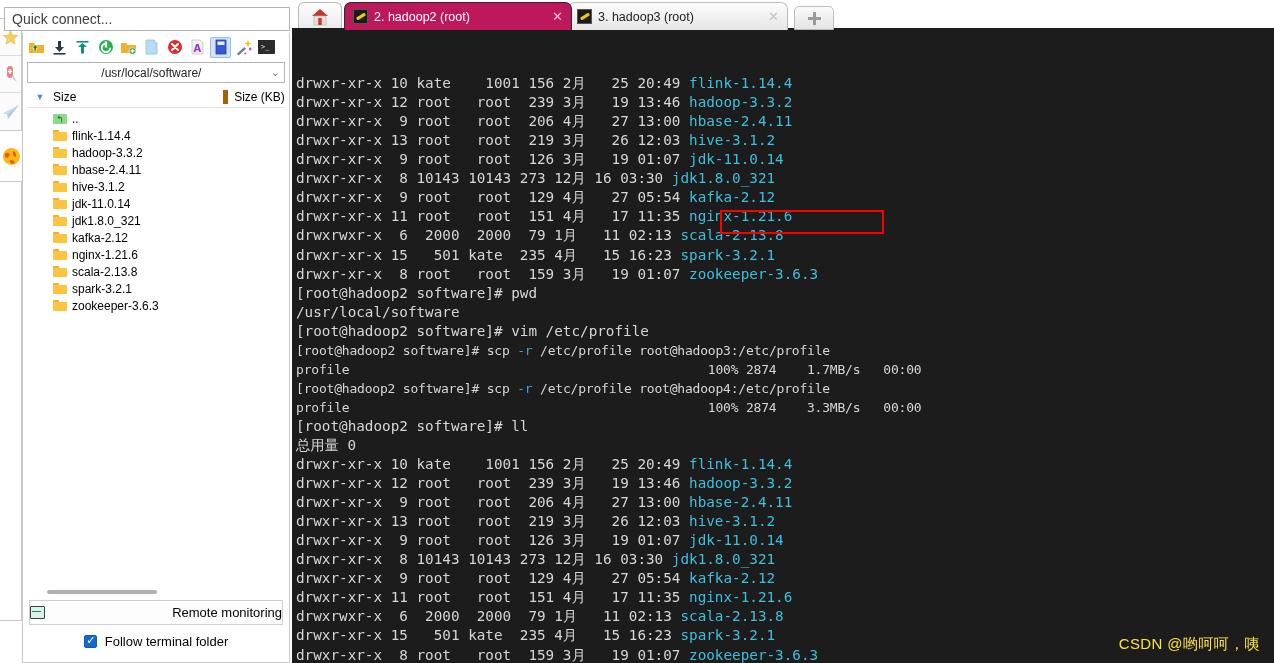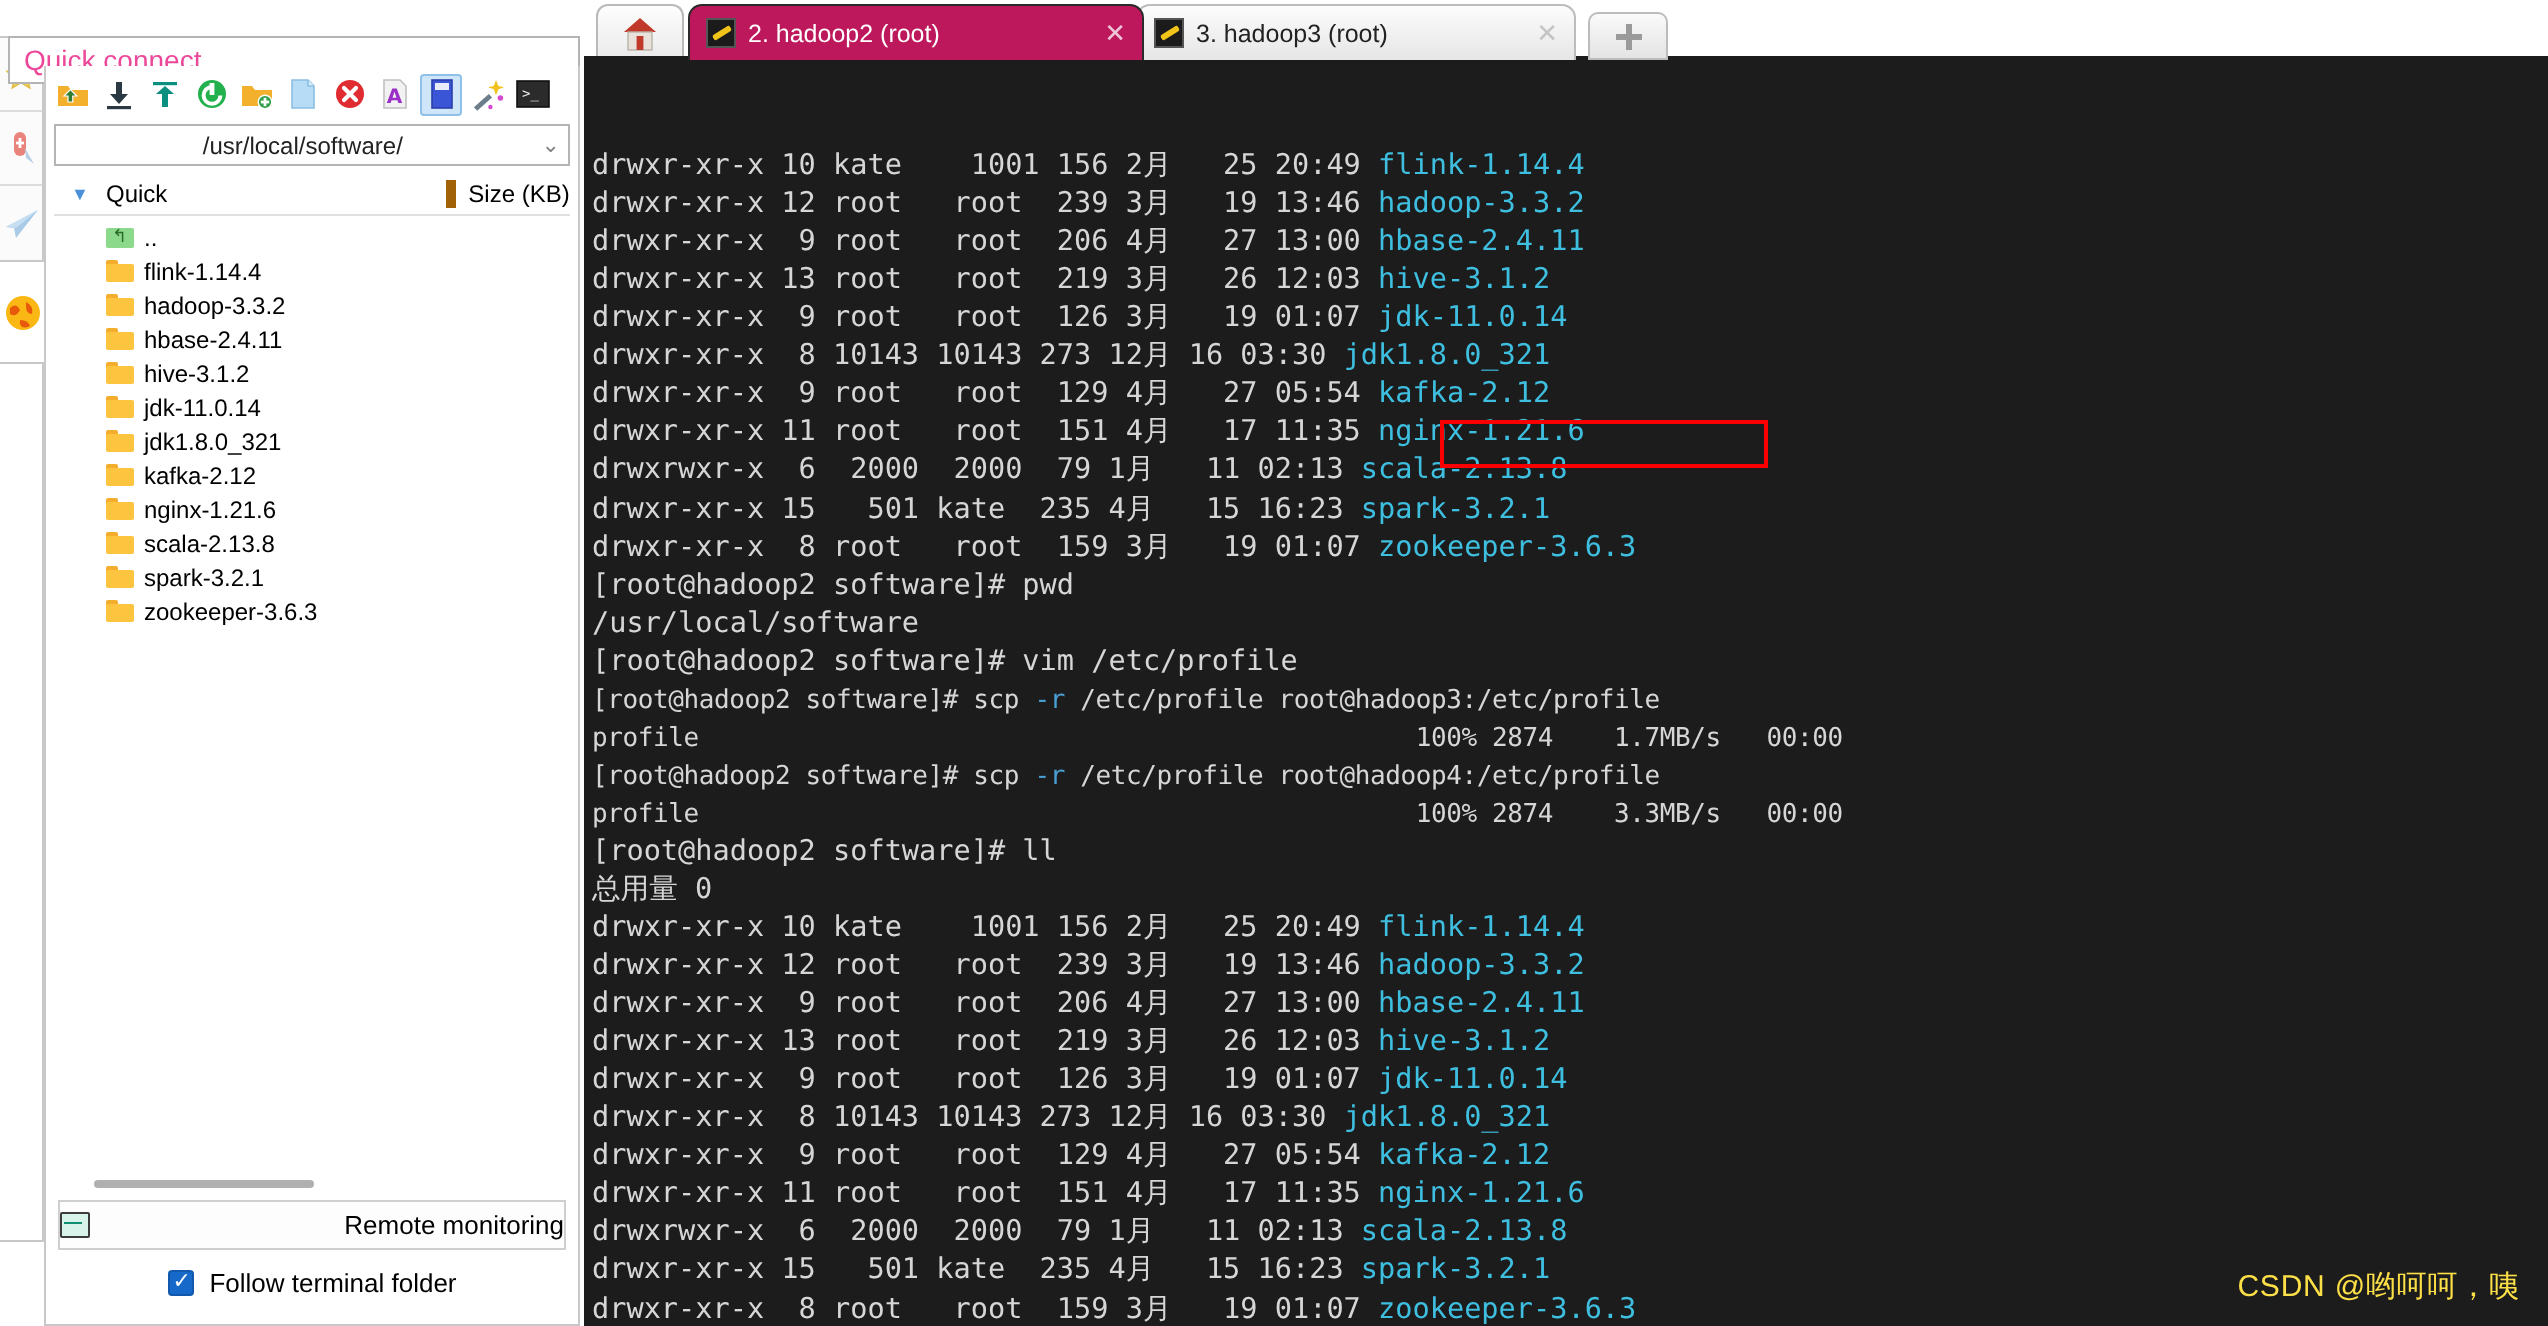--- a/index.html
+++ b/index.html
@@ -36,28 +36,28 @@
     width: 22px; height: 30px;
     display: flex; align-items: center; justify-content: center;
   }
   .edge-lower {
     border: 1px solid #c8c8c8; border-left: none;
     height: 440px; background: #fff;
   }
 
   
   .quickconnect {
-    position: absolute; left: 4px; top: 18px;
+    position: absolute; left: 4px; top: 7px;
     width: 286px; height: 24px;
     border: 1px solid #b4b4b4;
     background: #ffffff;
     display: flex; align-items: center;
     padding-left: 7px;
     font-size: 14px;
-    color: #ec4899;
+    color: #404040;
   }
 
   
   .filepanel {
     position: absolute; left: 22px; top: 33px;
     width: 268px; height: 630px;
     background: #ffffff;
     border: 1px solid #c8c8c8;
     border-top: none;
   }
@@ -420,21 +420,21 @@
       </div>
     </div>
 
     <div class="pathbar">
       <span class="ptext">/usr/local/software/</span>
       <span class="chev">⌄</span>
     </div>
 
     <div class="colhdr">
       <span class="sortarrow">▼</span>
-      <span class="cname">Quick</span>
+      <span class="cname">Size</span>
       <span class="csize">Size (KB)</span>
     </div>
 
     <div class="filelist">
       <div class="frow">
         <span class="folder-up">
             <span class="uparrow">↰</span>
           </span>
         <span class="fname">..</span>
       </div>

